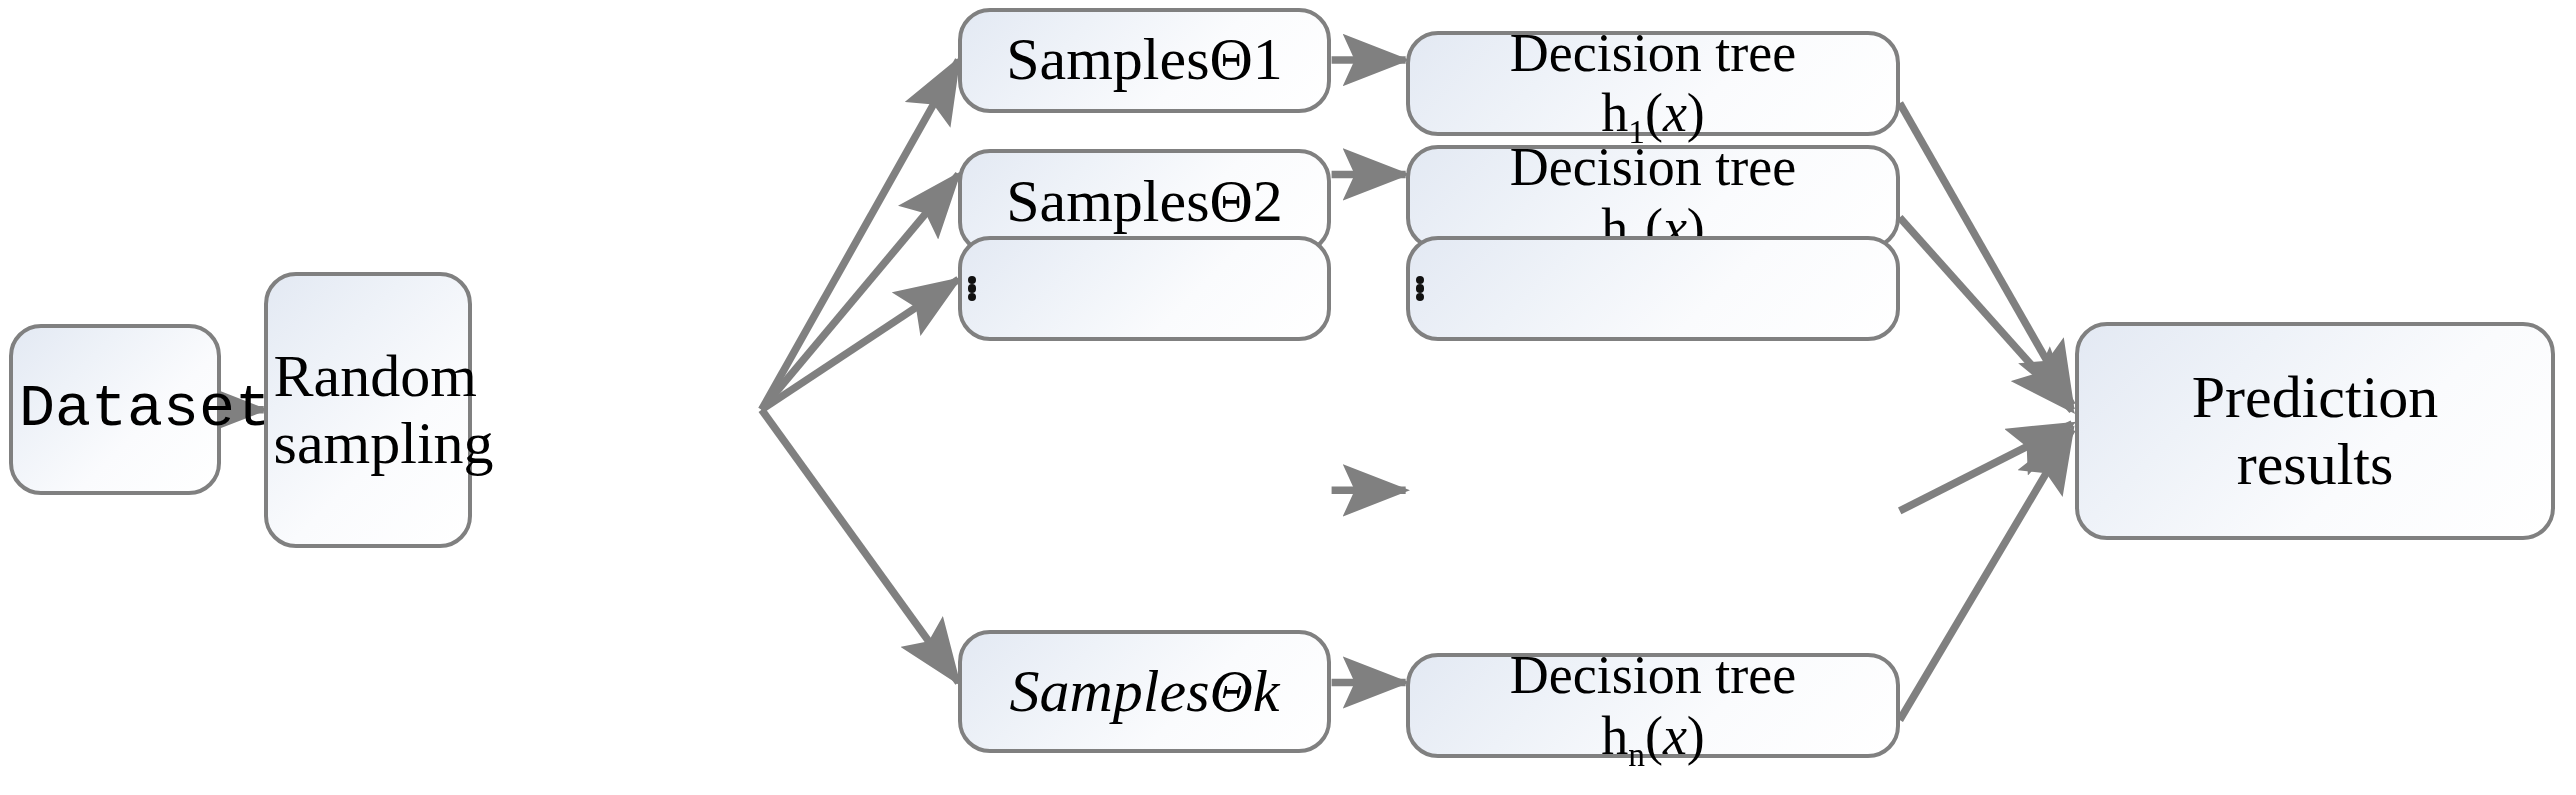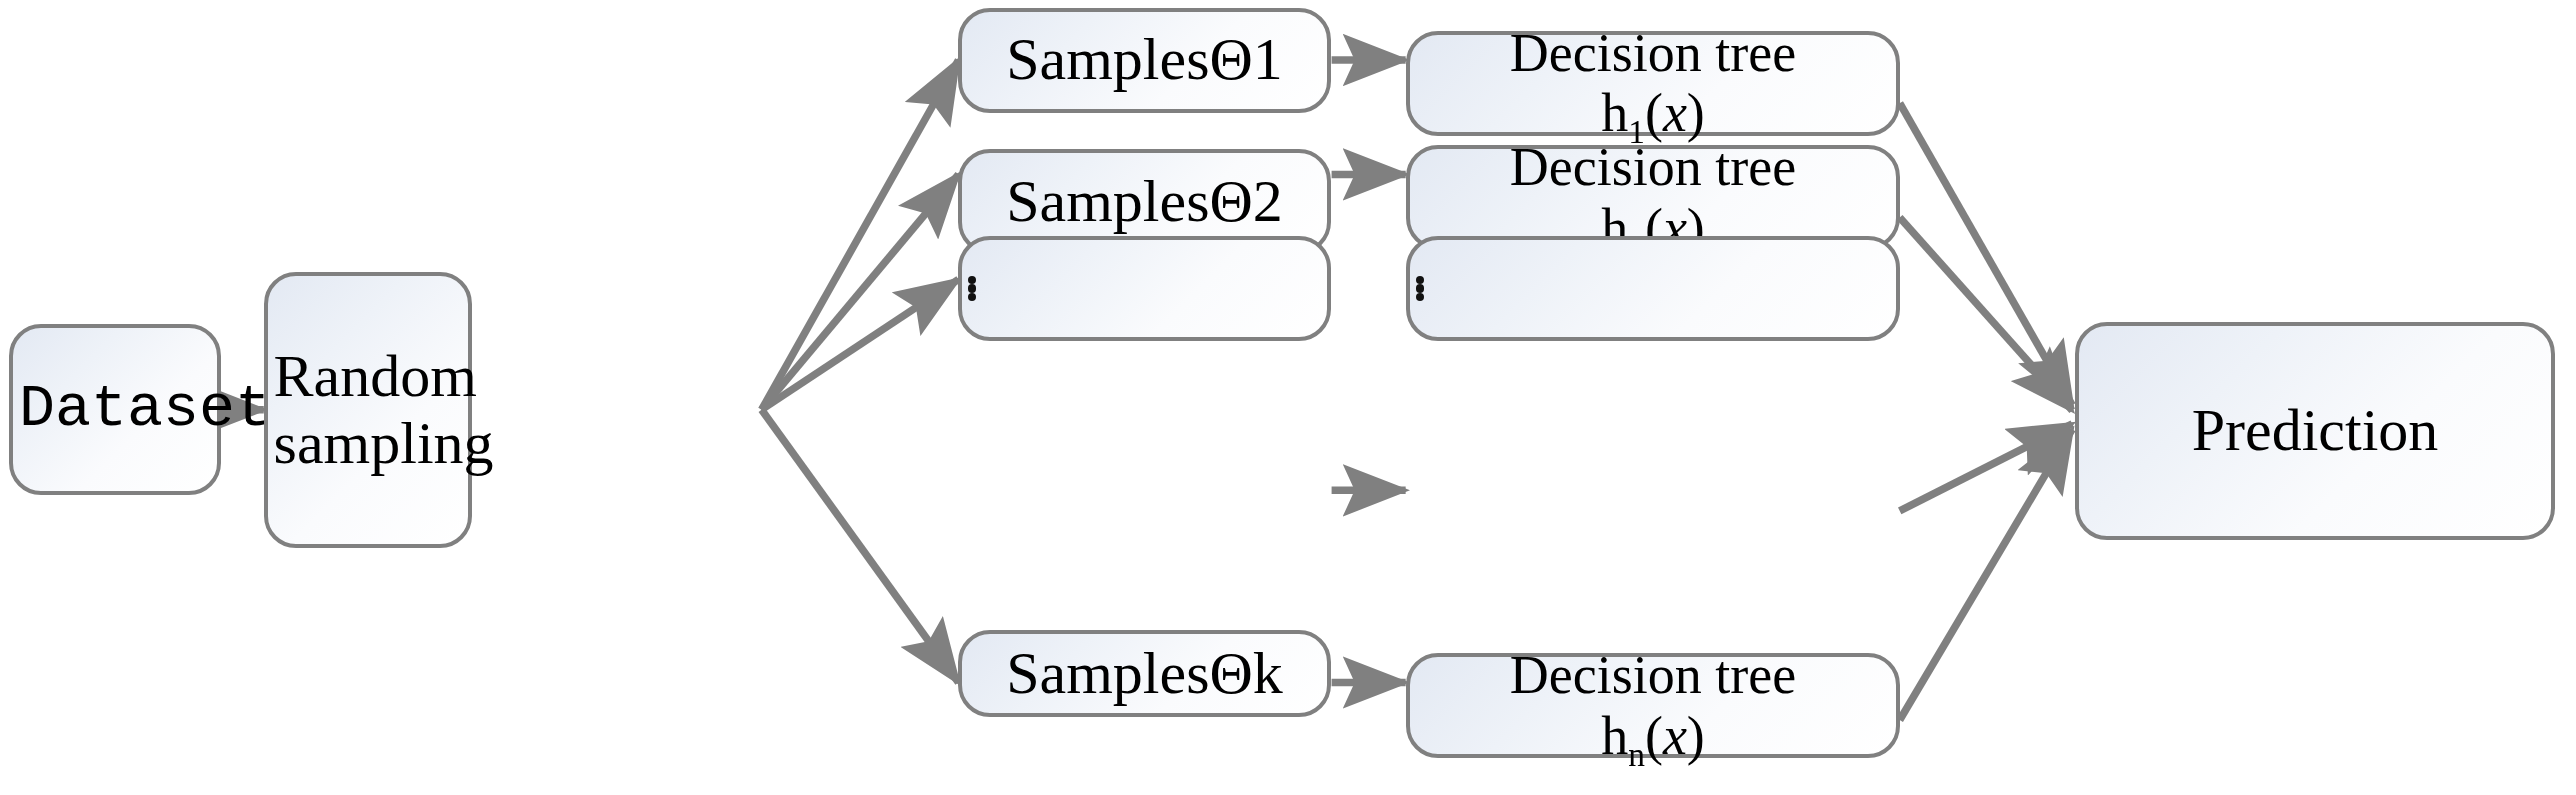--- a/index.html
+++ b/index.html
@@ -130,21 +130,21 @@
 
   <div class="node" style="left:958px; top:236px; width:373px; height:105px;">
     <span class="lbl vdots">
       <i></i>
       <i></i>
       <i></i>
     </span>
     <span class="hidden-text">⋮</span>
   </div>
 
-  <div class="node f-large" style="left:958px; top:630px; width:373px; height:87px;">
+  <div class="node f-large" style="left:958px; top:630px; width:373px; height:123px;font-style:italic;">
     <span class="lbl">SamplesΘk</span>
   </div>
 
   <div class="node f-med" style="left:1406px; top:7.5px; width:494px; height:105px;">
     <span class="lbl">
       <span class="line2">Decision tree</span>
       <span class="line2"><span>h</span><span class="sub">1</span>(<span class="ital">x</span>)</span>
     </span>
   </div>
 
@@ -167,17 +167,18 @@
   <div class="node f-med" style="left:1406px; top:630px; width:494px; height:105px;">
     <span class="lbl">
       <span class="line2">Decision tree</span>
       <span class="line2"><span>h</span><span class="sub">n</span>(<span class="ital">x</span>)</span>
     </span>
   </div>
 
   <div class="node f-large" style="left:2075px; top:298px; width:480px; height:218px;margin-top:24px;">
     <span class="lbl">
       <span class="line2">Prediction</span>
+      <span class="line2">results</span>
     </span>
   </div>
 
 </div>
 
 
 </body></html>

